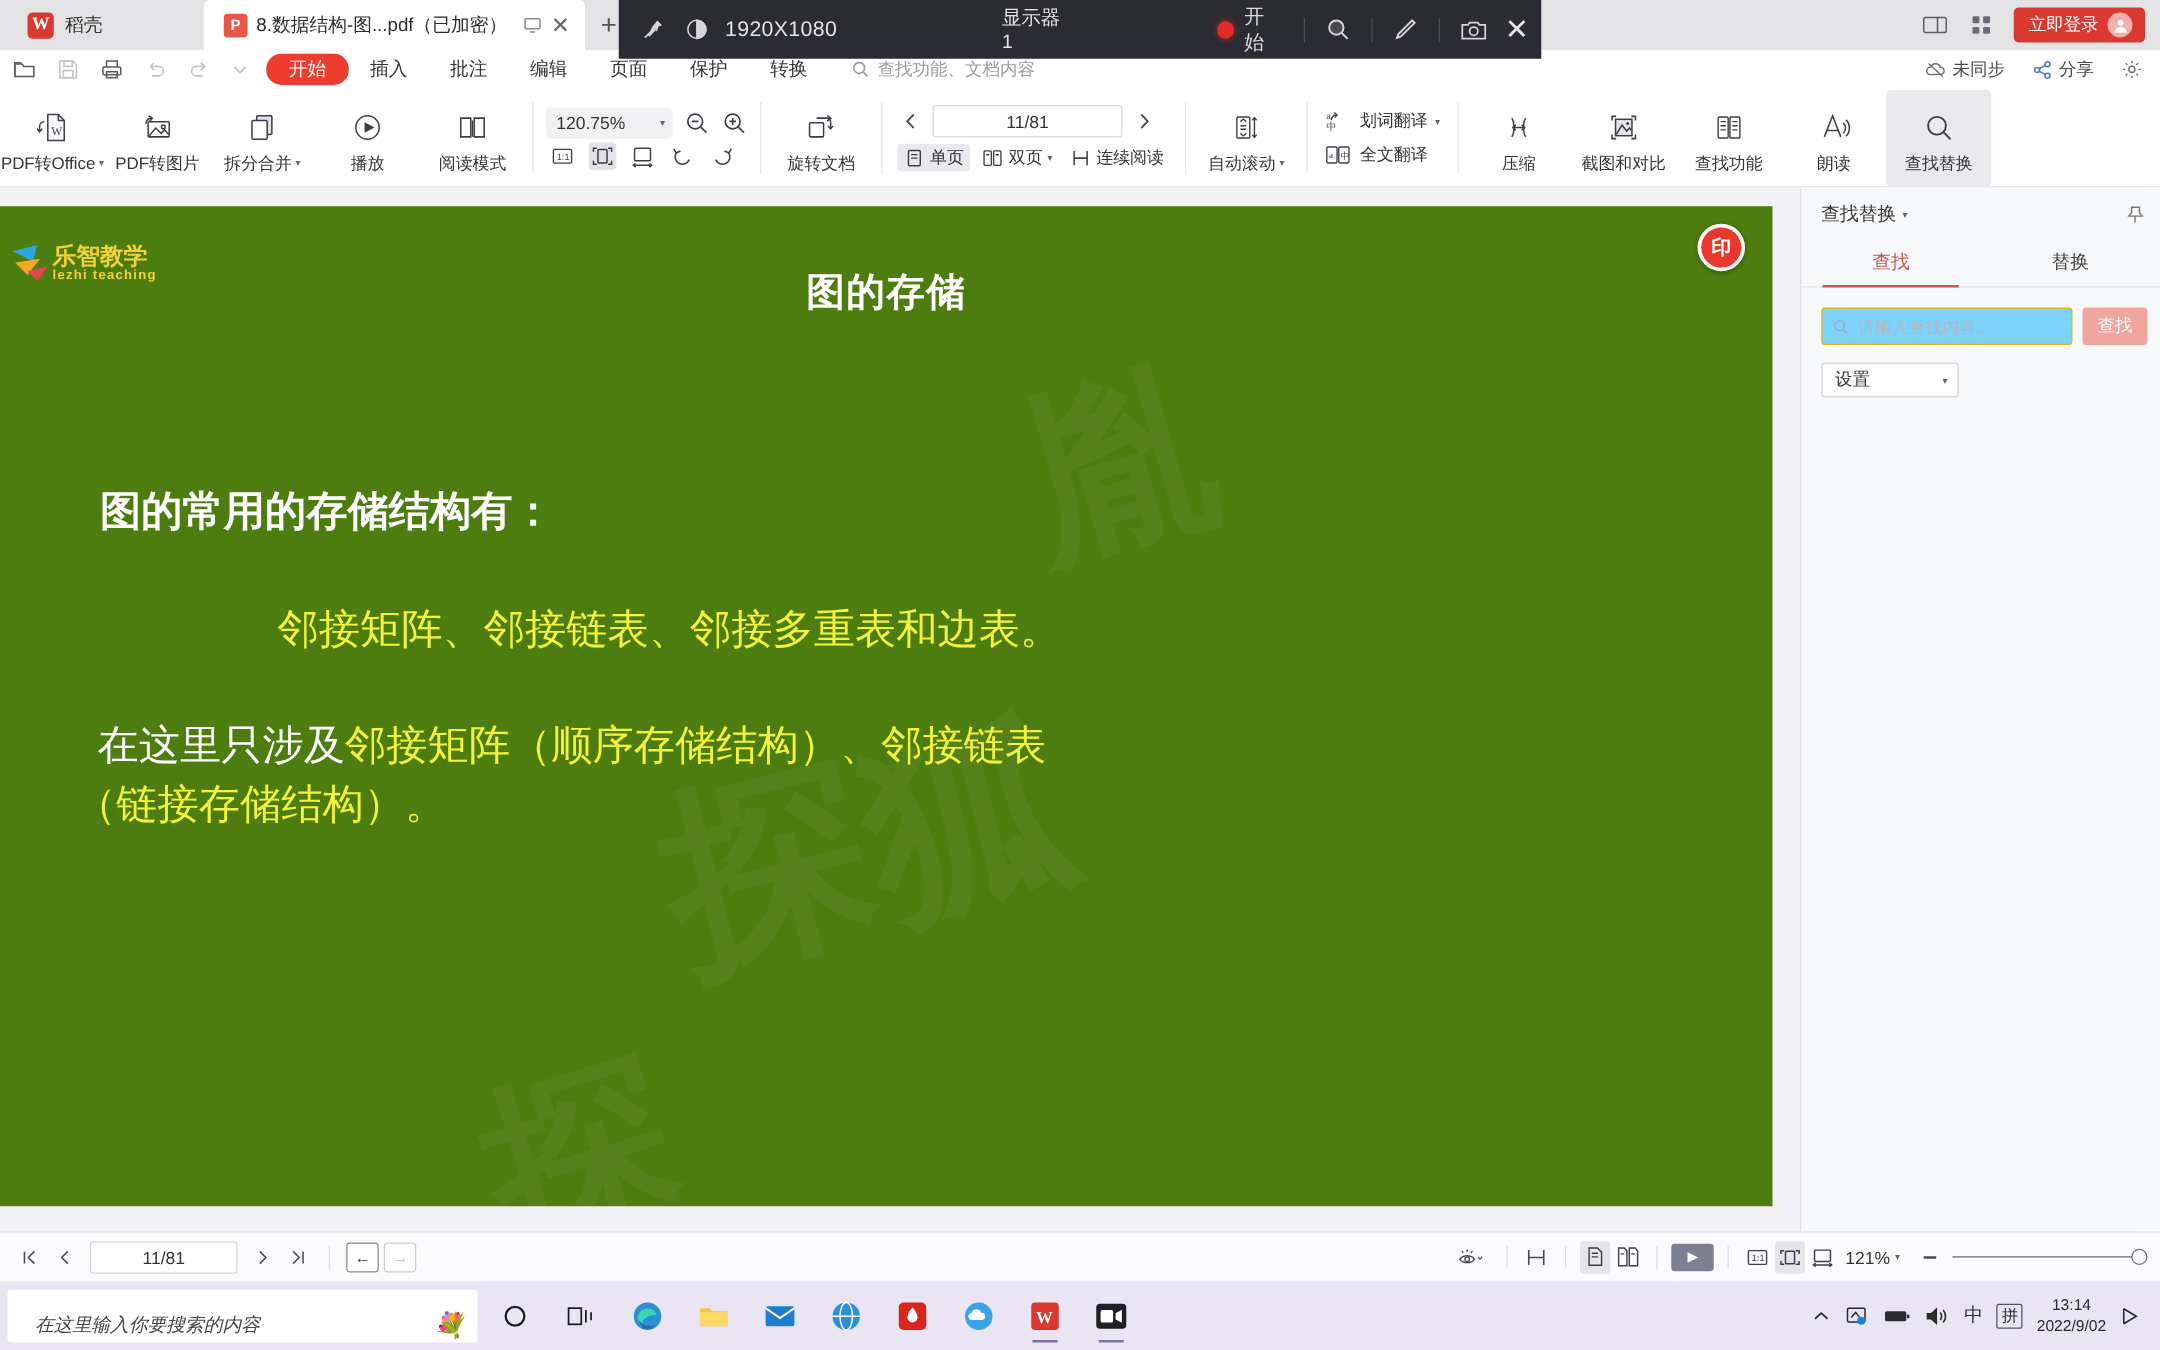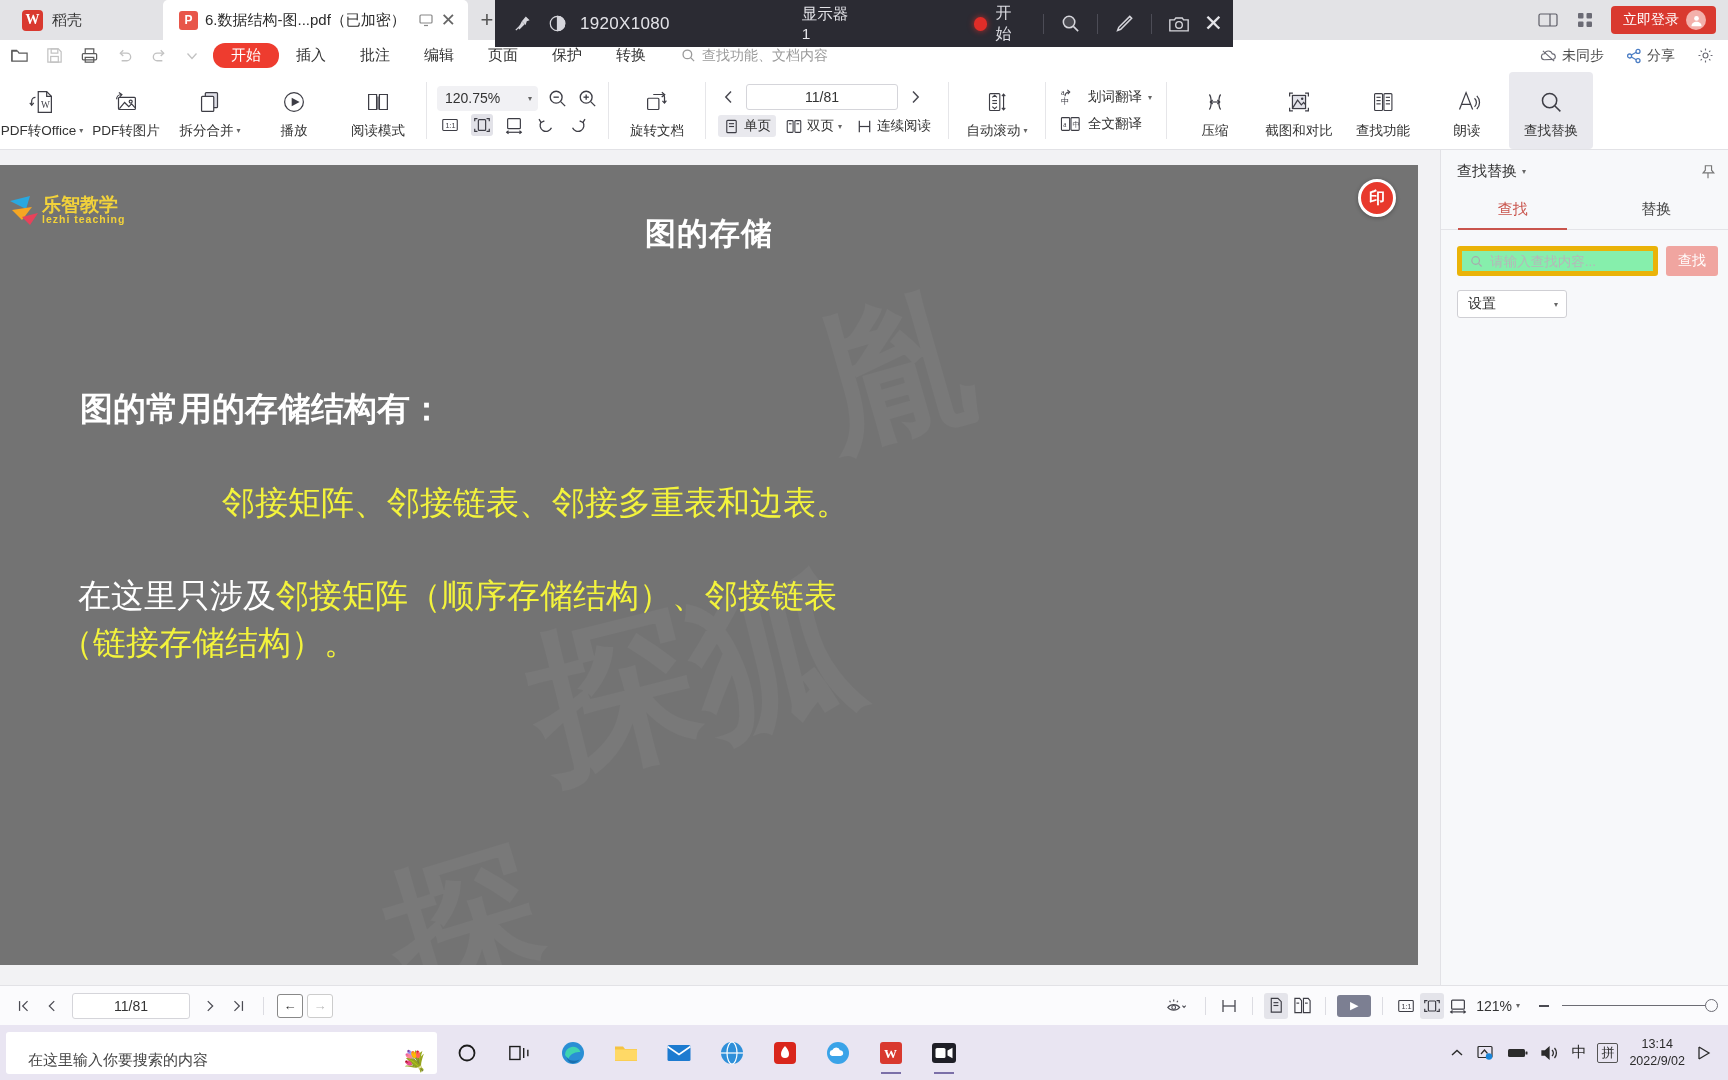--- a/index.html
+++ b/index.html
@@ -137,21 +137,21 @@
   .transgrp { display: flex; flex-direction: column; justify-content: center; gap: 7px; padding: 0 8px; }
   .transrow { display: flex; align-items: center; gap: 6px; font-size: 13.5px; color: #333; cursor: pointer; }
 
   
   .docarea {
     position: absolute; left: 0; top: 150px; width: 1440px; height: 835px;
     background: #f2f2f4;
   }
   .slide {
     position: absolute; left: 0; top: 15px; width: 1418px; height: 800px;
-    background: #737373; overflow: hidden;
+    background: #4d7c0f; overflow: hidden;
   }
   .slide-logo { position: absolute; left: 8px; top: 22px; width: 150px; height: 48px; }
   .slide-title {
     position: absolute; left: 0; right: 0; top: 48px; text-align: center;
     color: #ffffff; font-size: 31px; font-weight: bold;
     font-family: "DejaVu Sans", sans-serif; letter-spacing: 1px;
   }
   .wm { position: absolute; color: rgba(255,255,255,0.045); font-weight: bold;
     font-family: "DejaVu Serif", serif; pointer-events: none; user-select: none; }
   .wm1 { left: 820px; top: 110px; font-size: 150px; transform: rotate(-16deg); }
@@ -198,21 +198,21 @@
     flex: 1; text-align: center; padding: 9px 0 10px; font-size: 15px; color: #444;
     cursor: pointer; position: relative;
   }
   .rp-tab.active { color: #c9544c; }
   .rp-tab.active::after {
     content: ""; position: absolute; left: 12%; right: 12%; bottom: -1px; height: 2px;
     background: #c9544c;
   }
   .rp-searchrow { display: flex; align-items: center; gap: 8px; padding: 16px 10px 0 16px; }
   .rp-input {
-    flex: 1; height: 30px; border: 5px solid #eab308; border-radius: 3px; background: #86efac;
+    flex: 1; height: 30px; border: 1px solid #eab308; border-radius: 3px; background: #7dd3fc;
     display: flex; align-items: center; gap: 7px; padding: 0 8px; cursor: text;
   }
   .rp-input input {
     border: none; outline: none; font-size: 13.5px; color: #333; width: 100%;
     background: transparent; font-family: "Liberation Sans", sans-serif;
   }
   .rp-input input::placeholder { color: #b6b6ba; }
   .rp-findbtn {
     width: 52px; height: 30px; border-radius: 3px; background: #f0a5a0; color: #fff;
     display: flex; align-items: center; justify-content: center; font-size: 14px; cursor: pointer;
@@ -260,23 +260,23 @@
     position: absolute; right: -6px; top: -6px; width: 13px; height: 13px;
     border: 1px solid #6c6c74; border-radius: 50%; background: #fbfbfd; cursor: pointer;
   }
 
   
   .taskbar {
     position: absolute; left: 0; bottom: 0; width: 1728px; height: 55px;
     background: #e9e5f2; display: flex; align-items: center; padding: 0 6px;
   }
   .tb-search {
-    width: 431px; height: 42px; background: #fff; border-radius: 3px;
+    width: 376px; height: 42px; background: #fff; border-radius: 3px;
     display: flex; align-items: center; padding: 16px 10px 0 22px;
-    font-size: 15px; color: #444; cursor: text;
+    font-size: 15px; color: #444; cursor: text; font-style: italic;
   }
   .tb-flower { margin-left: auto; font-size: 20px; }
   .tb-icons { display: flex; align-items: center; gap: 9px; padding-left: 8px; }
   .tb-ic {
     width: 44px; height: 46px; display: flex; align-items: center; justify-content: center;
     cursor: pointer; position: relative; border-radius: 3px; font-size: 22px;
   }
   .tb-ic.activeapp::after {
     content:""; position:absolute; bottom:2px; left:12px; right:12px; height:2px; background:#7b6fa8;
   }
@@ -306,21 +306,21 @@
 
 <div class="app">
 
   <div class="tabstrip">
     <div class="cloud-tab">
       <span class="wps-logo">W</span>
       <span>稻壳</span>
     </div>
     <div class="doc-tab">
       <span class="pdf-badge">P</span>
-      <span class="tab-title">6.数据结构-图...pdf（已加密）</span>
+      <span class="tab-title">8.数据结构-图...pdf（已加密）</span>
       <span class="tab-ico">
         <svg width="16" height="16" viewBox="0 0 16 16" fill="none" stroke="currentColor" stroke-width="1.2">
             <rect x="2" y="3" width="12" height="8" rx="1"></rect>
             <line x1="6" y1="13.5" x2="10" y2="13.5"></line>
           </svg>
       </span>
       <span class="tab-close">✕</span>
     </div>
     <div class="newtab">+</div>
     <div class="tab-fill"></div>

